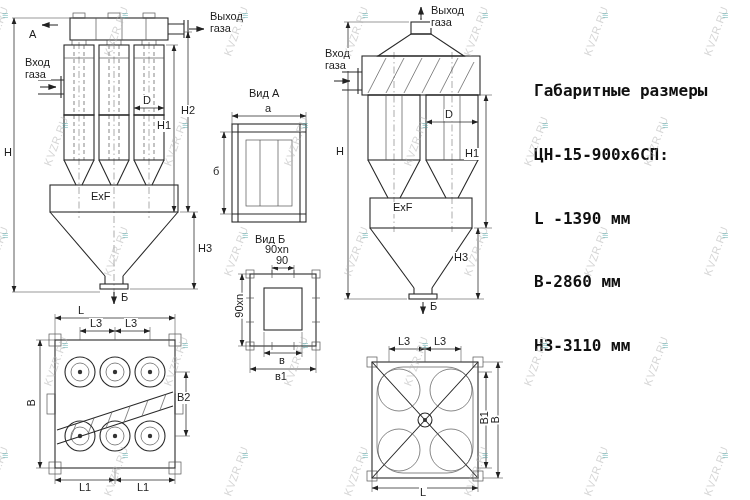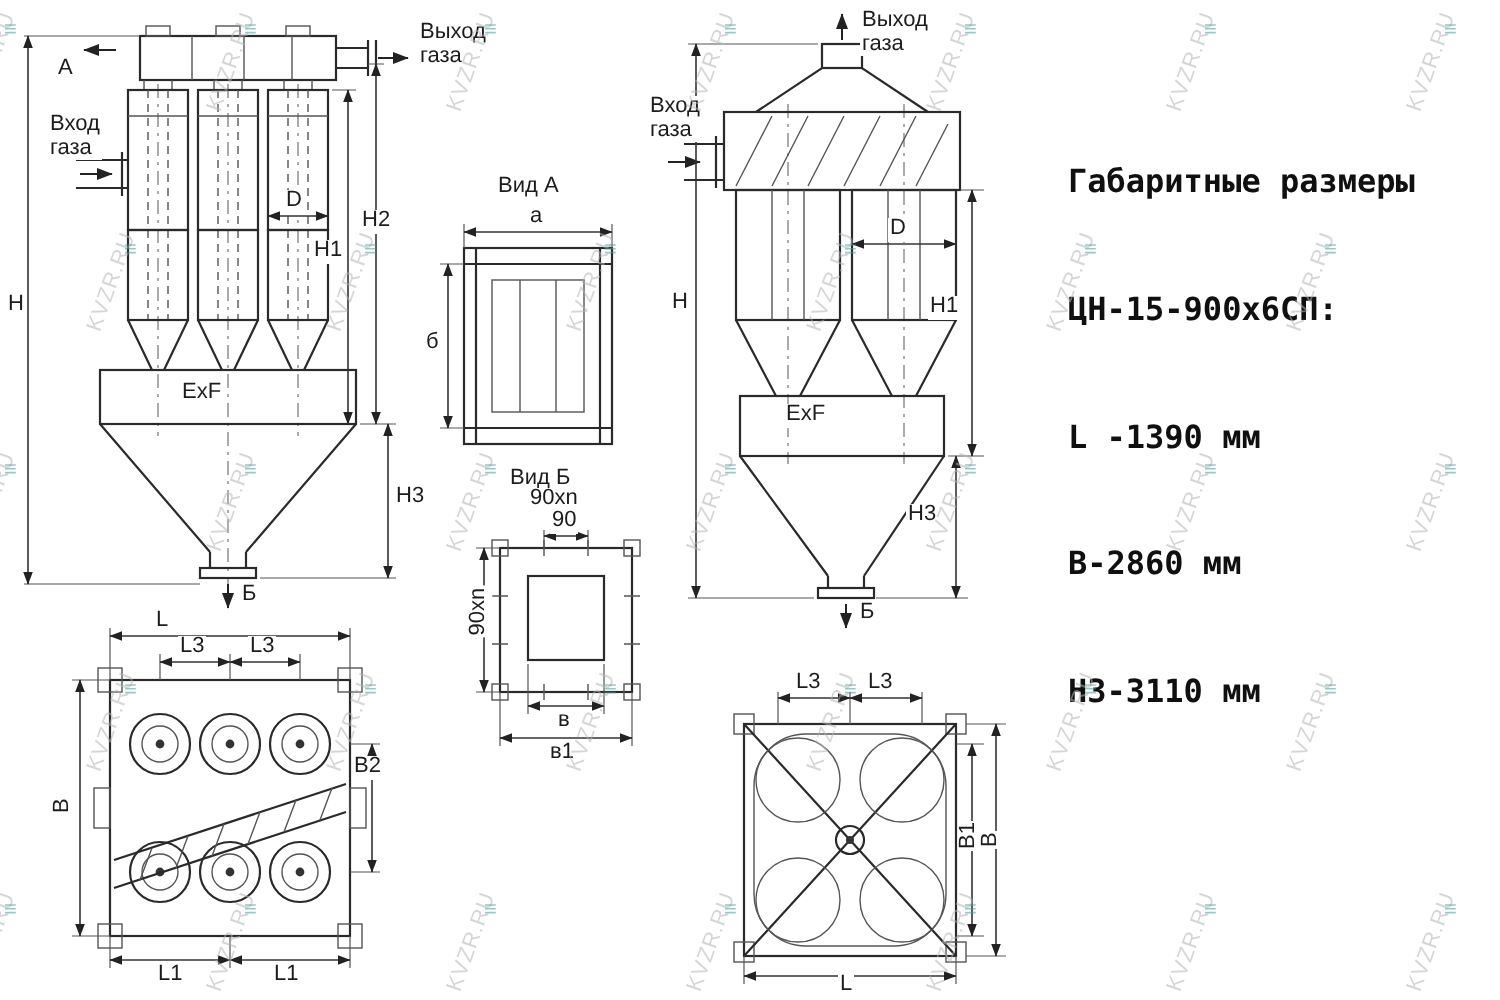--- a/index.html
+++ b/index.html
@@ -217,21 +217,21 @@
   <span class="lbl" style="left:335px;top:146px">H</span>
   <span class="lbl" style="left:464px;top:148px">H1</span>
   <span class="lbl" style="left:453px;top:252px">H3</span>
   <span class="lbl" style="left:392px;top:202px">ExF</span>
   <span class="lbl" style="left:429px;top:301px">Б</span>
 
   <span class="lbl" style="left:77px;top:305px">L</span>
   <span class="lbl" style="left:89px;top:318px">L3</span>
   <span class="lbl" style="left:124px;top:318px">L3</span>
   <span class="lbl rot" style="left:27px;top:397px">В</span>
-  <span class="lbl" style="left:176px;top:378px">B2</span>
+  <span class="lbl" style="left:176px;top:392px">B2</span>
   <span class="lbl" style="left:78px;top:482px">L1</span>
   <span class="lbl" style="left:136px;top:482px">L1</span>
 
   <span class="lbl" style="left:397px;top:336px">L3</span>
   <span class="lbl" style="left:433px;top:336px">L3</span>
   <span class="lbl rot" style="left:477px;top:412px">B1</span>
   <span class="lbl rot" style="left:491px;top:414px">В</span>
   <span class="lbl" style="left:419px;top:487px">L</span>
 
   <div class="specs">

